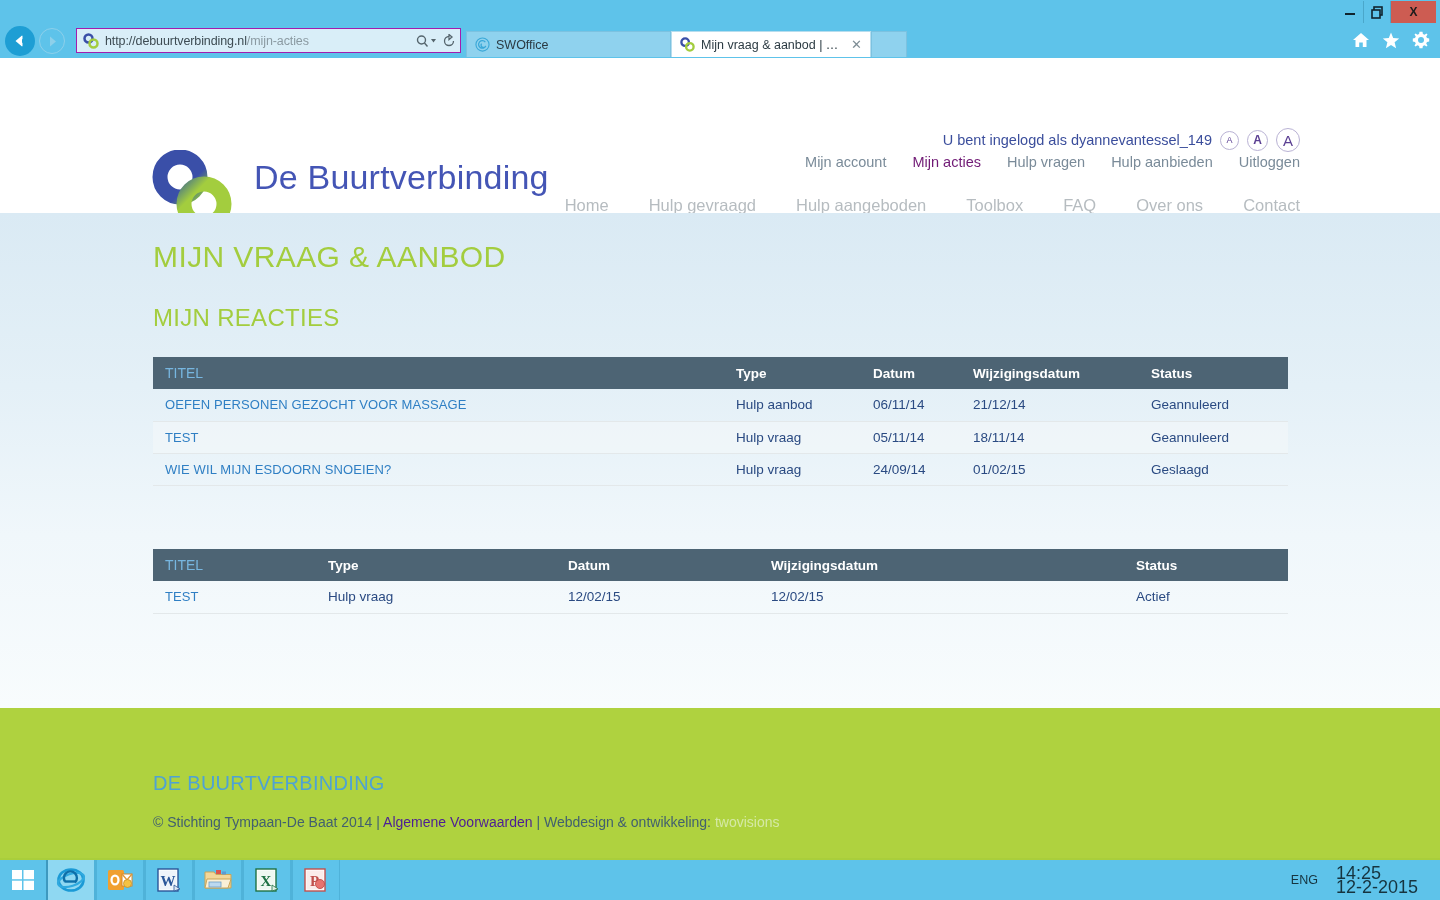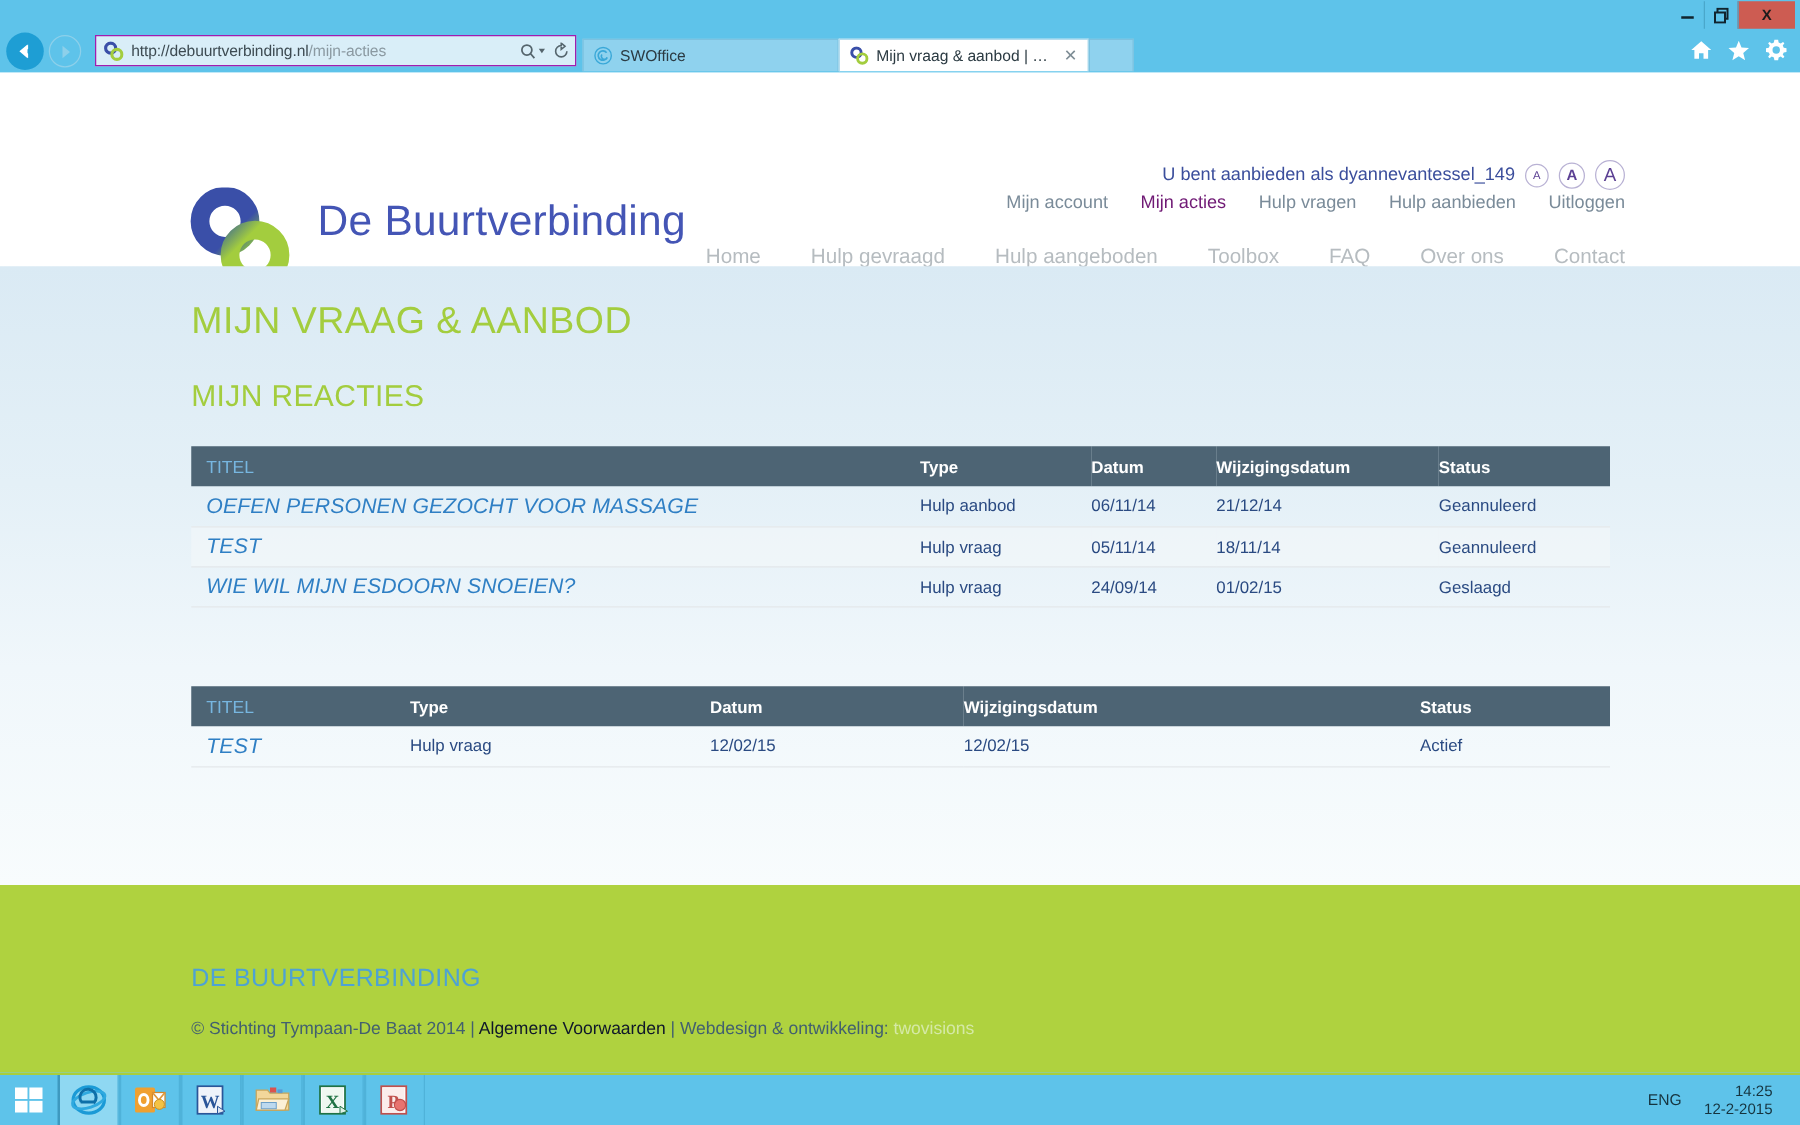--- a/index.html
+++ b/index.html
@@ -136,21 +136,21 @@
   .data-table thead tr { background: #4d6474; height: 32px; }
   .data-table thead th {
     color: #ffffff; font-size: 13.5px; font-weight: bold;
     text-align: left; padding: 0 0 0 0; vertical-align: middle;
   }
   .data-table thead th.col-titel { color: #77b6e0; font-weight: 400; font-size: 14px; }
   .data-table tbody tr { height: 32px; border-bottom: 1px solid #e3e8ea; }
   .data-table tbody tr:nth-child(even) { background: rgba(244,247,249,0.55); }
   .data-table tbody td { vertical-align: middle; font-size: 13.5px; color: #2a4a82; }
   .data-table tbody td.cell-title {
-    font-size: 17px; color: #2f7fc4; letter-spacing: 0.1px; cursor: pointer; font-style: italic;
+    font-size: 13px; color: #2f7fc4; letter-spacing: 0.1px; cursor: pointer;
   }
 
   
   #table-reacties th:nth-child(1), #table-reacties td:nth-child(1) { width: 583px; padding-left: 12px; }
   #table-reacties th:nth-child(2), #table-reacties td:nth-child(2) { width: 137px; }
   #table-reacties th:nth-child(3), #table-reacties td:nth-child(3) { width: 100px; }
   #table-reacties th:nth-child(4), #table-reacties td:nth-child(4) { width: 178px; }
   #table-reacties th:nth-child(5), #table-reacties td:nth-child(5) { width: 137px; }
 
   
@@ -164,42 +164,42 @@
     position: relative; width: 100%; height: 150px; background: #afd23f;
   }
   #footer-title {
     position: absolute; left: 153px; top: 64px;
     font-size: 20px; color: #4ea2d4; font-weight: 400; letter-spacing: 0.3px;
   }
   #footer-legal {
     position: absolute; left: 153px; top: 106px;
     font-size: 14px; color: #42606f; white-space: nowrap;
   }
-  #footer-legal a { color: #0f172a; text-decoration: none; cursor: pointer; }
+  #footer-legal a { color: #4c1d95; text-decoration: none; cursor: pointer; }
   #footer-legal .vendor { color: #d5e9a6; }
 
   
   #taskbar {
     position: absolute; left: 0; top: 858px; width: 1440px; height: 42px;
     background: #5ec3ea; border-top: 2px solid #a9ce3c;
     display: flex; align-items: stretch;
   }
   .task-item {
     width: 47px; display: flex; align-items: center; justify-content: center;
     border-right: 1px solid #4fb2d9; cursor: pointer;
   }
   #task-start { width: 48px; border-right: 2px solid #3e99bf; }
   #task-ie { background: #8fd8f2; }
   .task-sep { width: 2px; background: #4fb2d9; }
   #tray {
     margin-left: auto; display: flex; align-items: center; gap: 18px;
     padding-right: 22px; color: #16343f; font-size: 12px;
   }
   #tray-lang { font-size: 12.5px; }
-  #tray-clock { text-align: right; line-height: 14px; font-size: 12px; }
+  #tray-clock { text-align: left; line-height: 14px; font-size: 18px; }
 </style>
 </head>
 <body>
 
 <div id="browser-chrome">
 
   <div id="titlebar-buttons">
     <div class="winbtn">
       <svg width="12" height="12" viewBox="0 0 12 12">
           <rect x="1" y="7" width="10" height="2" fill="#10242e"></rect>
@@ -294,21 +294,21 @@
           </linearGradient>
         </defs>
         <circle cx="28" cy="27" r="20" fill="none" stroke="url(#lgblue)" stroke-width="15"></circle>
         <circle cx="52" cy="54" r="20" fill="none" stroke="url(#lggreen)" stroke-width="15"></circle>
       </svg>
     </div>
 
     <div id="brand-title">De Buurtverbinding</div>
 
     <div id="loginbar">
-      <span id="login-text">U bent aanbieden als dyannevantessel_149</span>
+      <span id="login-text">U bent ingelogd als dyannevantessel_149</span>
       <span class="fontsize-btn" id="fs-small">A</span>
       <span class="fontsize-btn" id="fs-medium">A</span>
       <span class="fontsize-btn" id="fs-large">A</span>
     </div>
 
     <div id="usernav">
       <a>Mijn account</a>
       <a class="active">Mijn acties</a>
       <a>Hulp vragen</a>
       <a>Hulp aanbieden</a>

